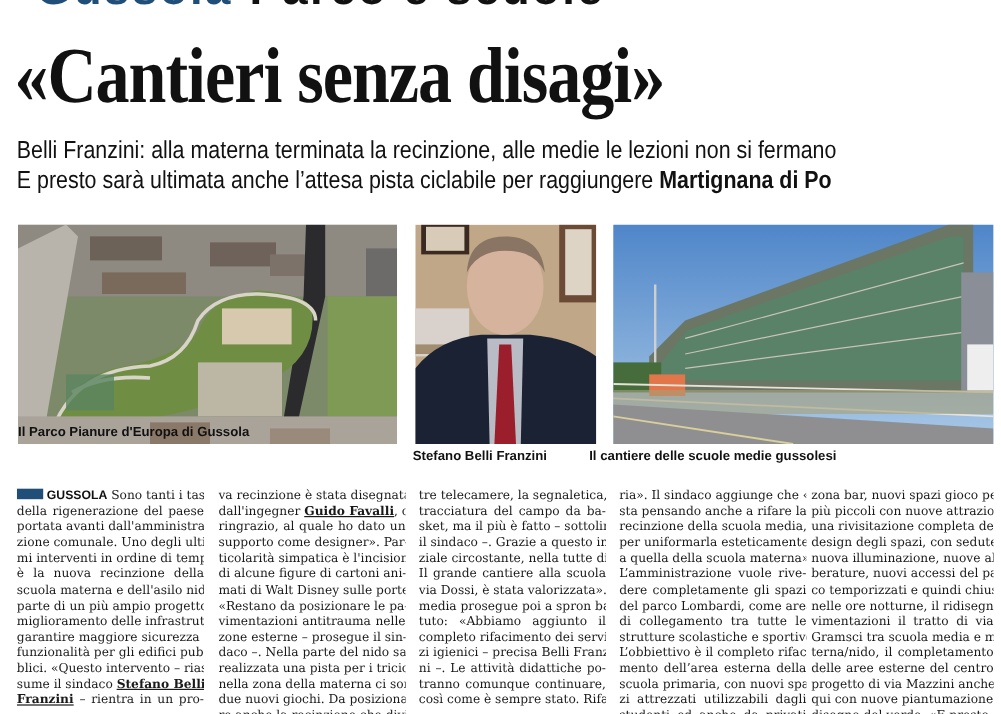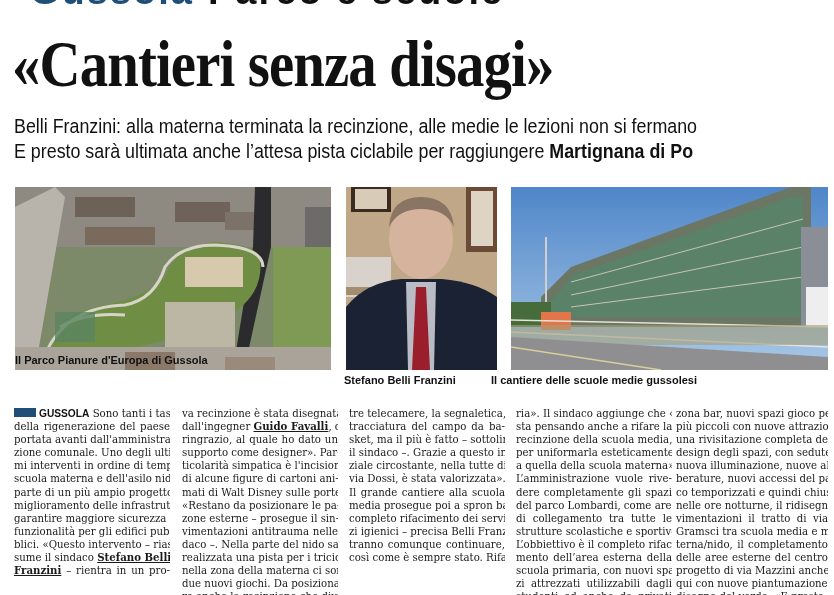--- a/index.html
+++ b/index.html
@@ -157,59 +157,62 @@
     </svg>
   </div>
   <div class="caption" style="left:491px;top:374px;">Il cantiere delle scuole medie gussolesi</div>
 
   <div class="col" style="left:14px;">
     <span class="line"><span class="dateline-mark"></span><span class="dateline">GUSSOLA</span><span> Sono tanti i tasselli</span></span>
     <span class="line">della rigenerazione del paese</span>
     <span class="line">portata avanti dall'amministra-</span>
     <span class="line">zione comunale. Uno degli ulti-</span>
     <span class="line">mi interventi in ordine di tempo</span>
+    <span class="line">è la nuova recinzione della</span>
     <span class="line">scuola materna e dell'asilo nido,</span>
     <span class="line">parte di un più ampio progetto di</span>
     <span class="line">miglioramento delle infrastrut-</span>
     <span class="line">garantire maggiore sicurezza e</span>
     <span class="line">funzionalità per gli edifici pub-</span>
     <span class="line">blici. «Questo intervento – rias-</span>
     <span class="line"><span>sume il sindaco </span><b>Stefano Belli</b></span>
     <span class="line"><b>Franzini</b><span> – rientra in un pro-</span></span>
   </div>
 
   <div class="col" style="left:182px;">
     <span class="line">va recinzione è stata disegnata</span>
     <span class="line"><span>dall'ingegner </span><b>Guido Favalli</b><span>, che</span></span>
     <span class="line">ringrazio, al quale ho dato un</span>
     <span class="line">supporto come designer». Par-</span>
     <span class="line">ticolarità simpatica è l'incisione</span>
     <span class="line">di alcune figure di cartoni ani-</span>
     <span class="line">mati di Walt Disney sulle porte.</span>
     <span class="line">«Restano da posizionare le pa-</span>
+    <span class="line">vimentazioni antitrauma nelle</span>
     <span class="line">zone esterne – prosegue il sin-</span>
-    <span class="line">vimentazioni antitrauma nelle</span>
     <span class="line">daco –. Nella parte del nido sarà</span>
     <span class="line">realizzata una pista per i tricicli,</span>
     <span class="line">nella zona della materna ci sono</span>
     <span class="line">due nuovi giochi. Da posiziona-</span>
     <span class="line">re anche la recinzione che divi-</span>
   </div>
 
   <div class="col" style="left:349px;">
     <span class="line">tre telecamere, la segnaletica, la</span>
     <span class="line">tracciatura del campo da ba-</span>
     <span class="line">sket, ma il più è fatto – sottolinea</span>
     <span class="line">il sindaco –. Grazie a questo in-</span>
     <span class="line">ziale circostante, nella tutte di</span>
+    <span class="line">Il grande cantiere alla scuola</span>
     <span class="line">via Dossi, è stata valorizzata».</span>
-    <span class="line">Il grande cantiere alla scuola</span>
     <span class="line">media prosegue poi a spron bat-</span>
+    <span class="line">tuto: «Abbiamo aggiunto il</span>
     <span class="line">completo rifacimento dei servi-</span>
     <span class="line">zi igienici – precisa Belli Franzi-</span>
+    <span class="line">ni –. Le attività didattiche po-</span>
     <span class="line">tranno comunque continuare,</span>
     <span class="line">così come è sempre stato. Rifa-</span>
   </div>
 
   <div class="col" style="left:516px;">
     <span class="line">ria». Il sindaco aggiunge che «si</span>
     <span class="line">sta pensando anche a rifare la</span>
     <span class="line">recinzione della scuola media,</span>
     <span class="line">per uniformarla esteticamente</span>
     <span class="line">a quella della scuola materna».</span>

